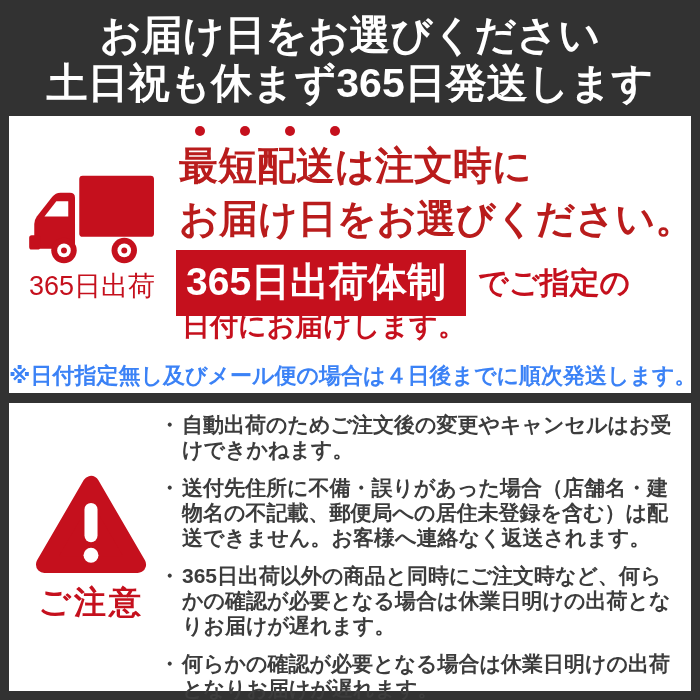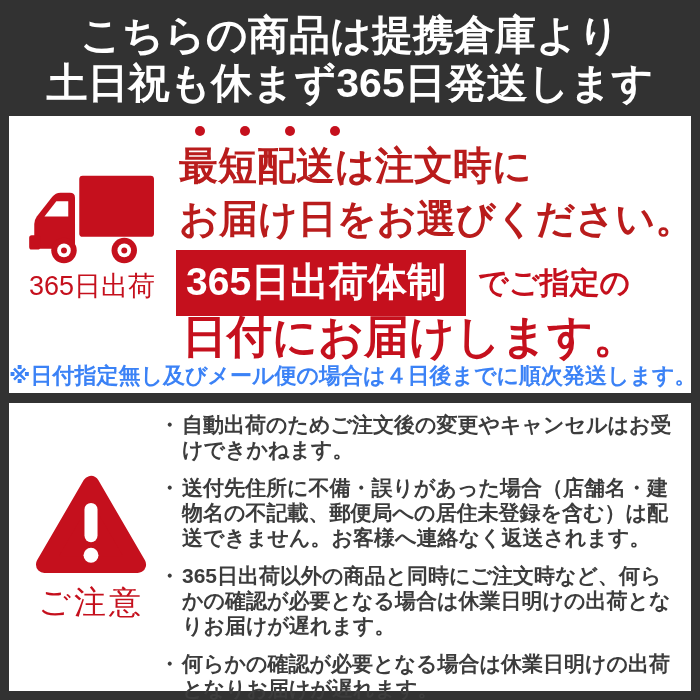--- a/index.html
+++ b/index.html
@@ -67,37 +67,37 @@
   .highlight-box {
     background: #c5101d; color: #ffffff;
     font-size: 39px; font-weight: bold;
     padding: 5px 20px 7px 10px;
   }
   .highlight-suffix {
     color: #c5101d; font-size: 30px; font-weight: bold; margin-left: 12px;
   }
   .highlight-line2 {
     position: absolute; left: 173px; top: 191px;
-    color: #c5101d; font-size: 45px; font-weight: bold; white-space: nowrap;
+    color: #c5101d; font-size: 28px; font-weight: bold; white-space: nowrap;
   }
 
   
   .note {
     position: absolute; left: 0; top: 245px; width: 100%;
     text-align: center; color: #3b82f6; font-size: 22px; font-weight: bold;
     white-space: nowrap;
   }
 
   
   .caution-wrap {
     position: absolute; left: 20px; top: 70px; width: 124px; text-align: center;
   }
   .caution-wrap svg { display: block; margin: 0 auto; }
   .caution-label {
-    margin-top: 8px; color: #c5101d; font-size: 32px; font-weight: normal;
+    margin-top: 8px; color: #c5101d; font-size: 32px; font-weight: bold;
     letter-spacing: 3px; white-space: nowrap; text-align: center;
   }
 
   
   .bullets {
     position: absolute; left: 150px; top: 9px; width: 522px;
     list-style: none;
   }
   .bullets li {
     display: flex; margin-bottom: 13px;
@@ -105,21 +105,21 @@
   }
   .bullets .bchar { width: 23px; flex-shrink: 0; }
   .bullets .btext { flex: 1; }
 </style>
 </head>
 <body>
 
 <div class="stage">
 
   <div class="top-banner">
-    <div class="line">こちらの商品は提携倉庫より</div>
+    <div class="line">お届け日をお選びください</div>
     <div class="line">土日祝も休まず365日発送します</div>
   </div>
 
   <div class="panel panel-shipping">
 
     <div class="truck-wrap">
       <span>
         <svg width="128" height="90" viewBox="0 0 150 106">
           <rect x="60" y="2" width="88" height="72" rx="4" fill="#c5101d"></rect>
           <path d="M55 28 Q55 22 49 22 L38 22 Q32 22 28 27 L10 50 Q7 54 7 59 L7 88 L55 88 Z" fill="#c5101d"></path>

